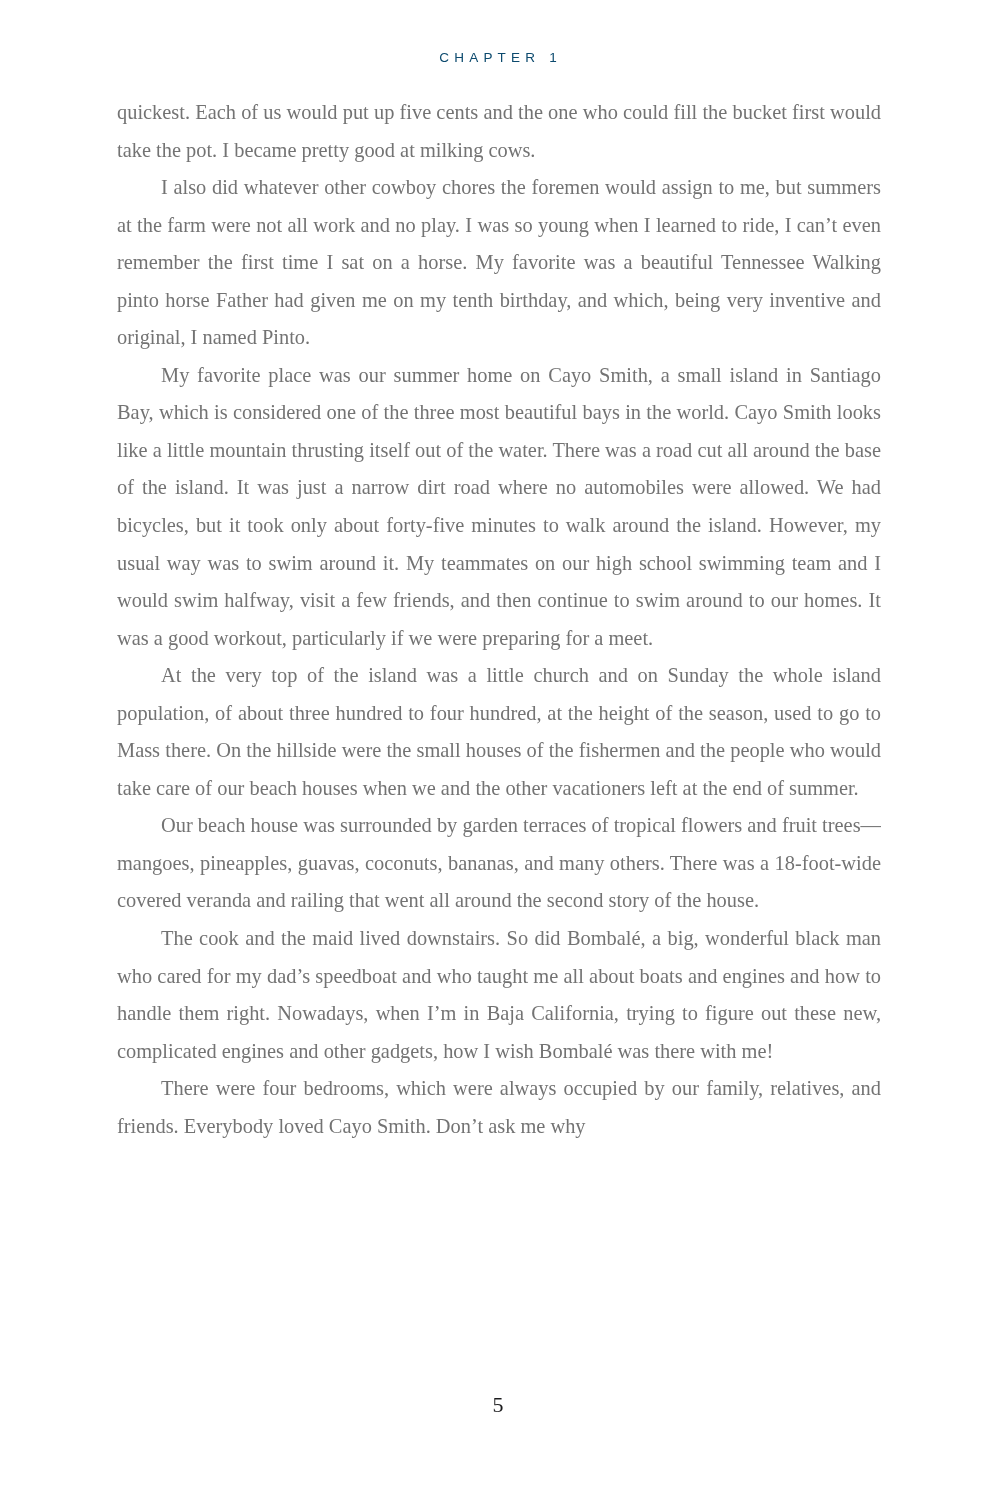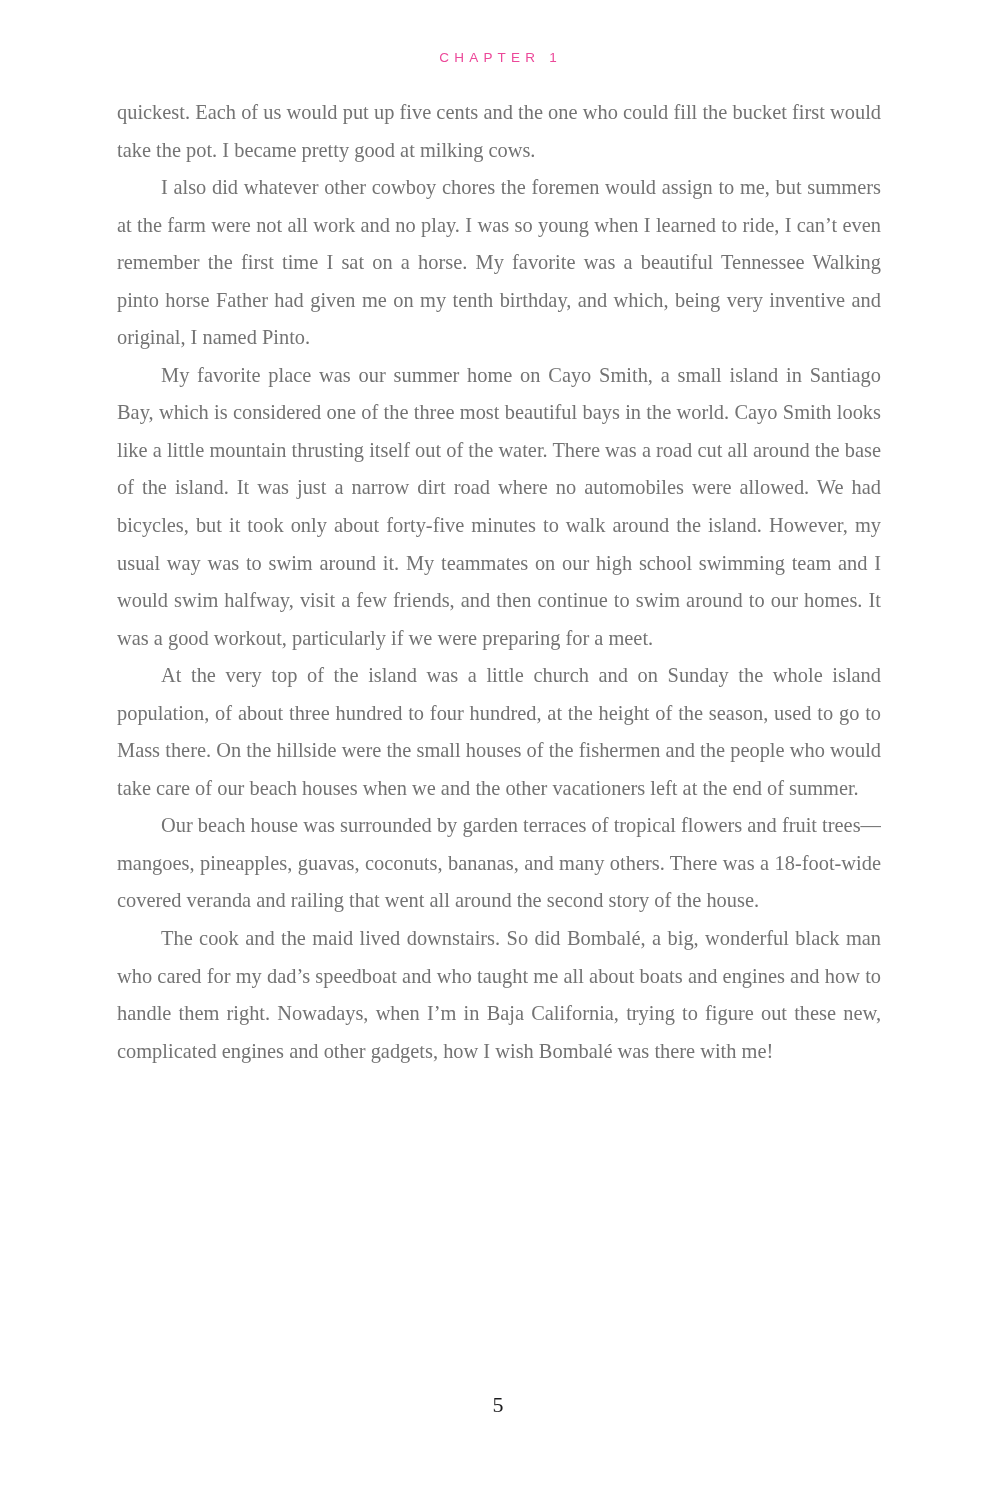--- a/index.html
+++ b/index.html
@@ -24,21 +24,21 @@
     position: absolute;
     top: 50px;
     left: 0;
     width: 996px;
     text-align: center;
     font-family: "Liberation Sans", sans-serif;
     font-size: 13.5px;
     font-weight: 400;
     letter-spacing: 5.2px;
     text-indent: 5.2px;
-    color: #ec4899;
+    color: #0c4a6e;
   }
 
   
   .textblock {
     position: absolute;
     top: 94px;
     left: 117px;
     width: 764px;
     font-family: "Liberation Serif", "DejaVu Serif", serif;
     font-size: 20.4px;
@@ -84,17 +84,18 @@
 
   <div class="running-head">CHAPTER 1</div>
 
   <div class="textblock">
     <p>quickest. Each of us would put up five cents and the one who could fill the bucket first would take the pot. I became pretty good at milking cows.</p>
     <p class="indent">I also did whatever other cowboy chores the foremen would assign to me, but summers at the farm were not all work and no play. I was so young when I learned to ride, I can’t even remember the first time I sat on a horse. My favorite was a beautiful Tennessee Walking pinto horse Father had given me on my tenth birthday, and which, being very inventive and original, I named Pinto.</p>
     <p class="indent">My favorite place was our summer home on Cayo Smith, a small island in Santiago Bay, which is considered one of the three most beautiful bays in the world. Cayo Smith looks like a little mountain thrusting itself out of the water. There was a road cut all around the base of the island. It was just a narrow dirt road where no automobiles were allowed. We had bicycles, but it took only about forty-five minutes to walk around the island. However, my usual way was to swim around it. My teammates on our high school swimming team and I would swim halfway, visit a few friends, and then continue to swim around to our homes. It was a good workout, particularly if we were preparing for a meet.</p>
     <p class="indent">At the very top of the island was a little church and on Sunday the whole island population, of about three hundred to four hundred, at the height of the season, used to go to Mass there. On the hillside were the small houses of the fishermen and the people who would take care of our beach houses when we and the other vacationers left at the end of summer.</p>
     <p class="indent">Our beach house was surrounded by garden terraces of tropical flowers and fruit trees—mangoes, pineapples, guavas, coconuts, bananas, and many others. There was a 18-foot-wide covered veranda and railing that went all around the second story of the house.</p>
     <p class="indent">The cook and the maid lived downstairs. So did Bombalé, a big, wonderful black man who cared for my dad’s speedboat and who taught me all about boats and engines and how to handle them right. Nowadays, when I’m in Baja California, trying to figure out these new, complicated engines and other gadgets, how I wish Bombalé was there with me!</p>
+    <p class="indent">There were four bedrooms, which were always occupied by our family, relatives, and friends. Everybody loved Cayo Smith. Don’t ask me why</p>
   </div>
 
   <div class="folio">5</div>
 
 </div>
 
 </body></html>

